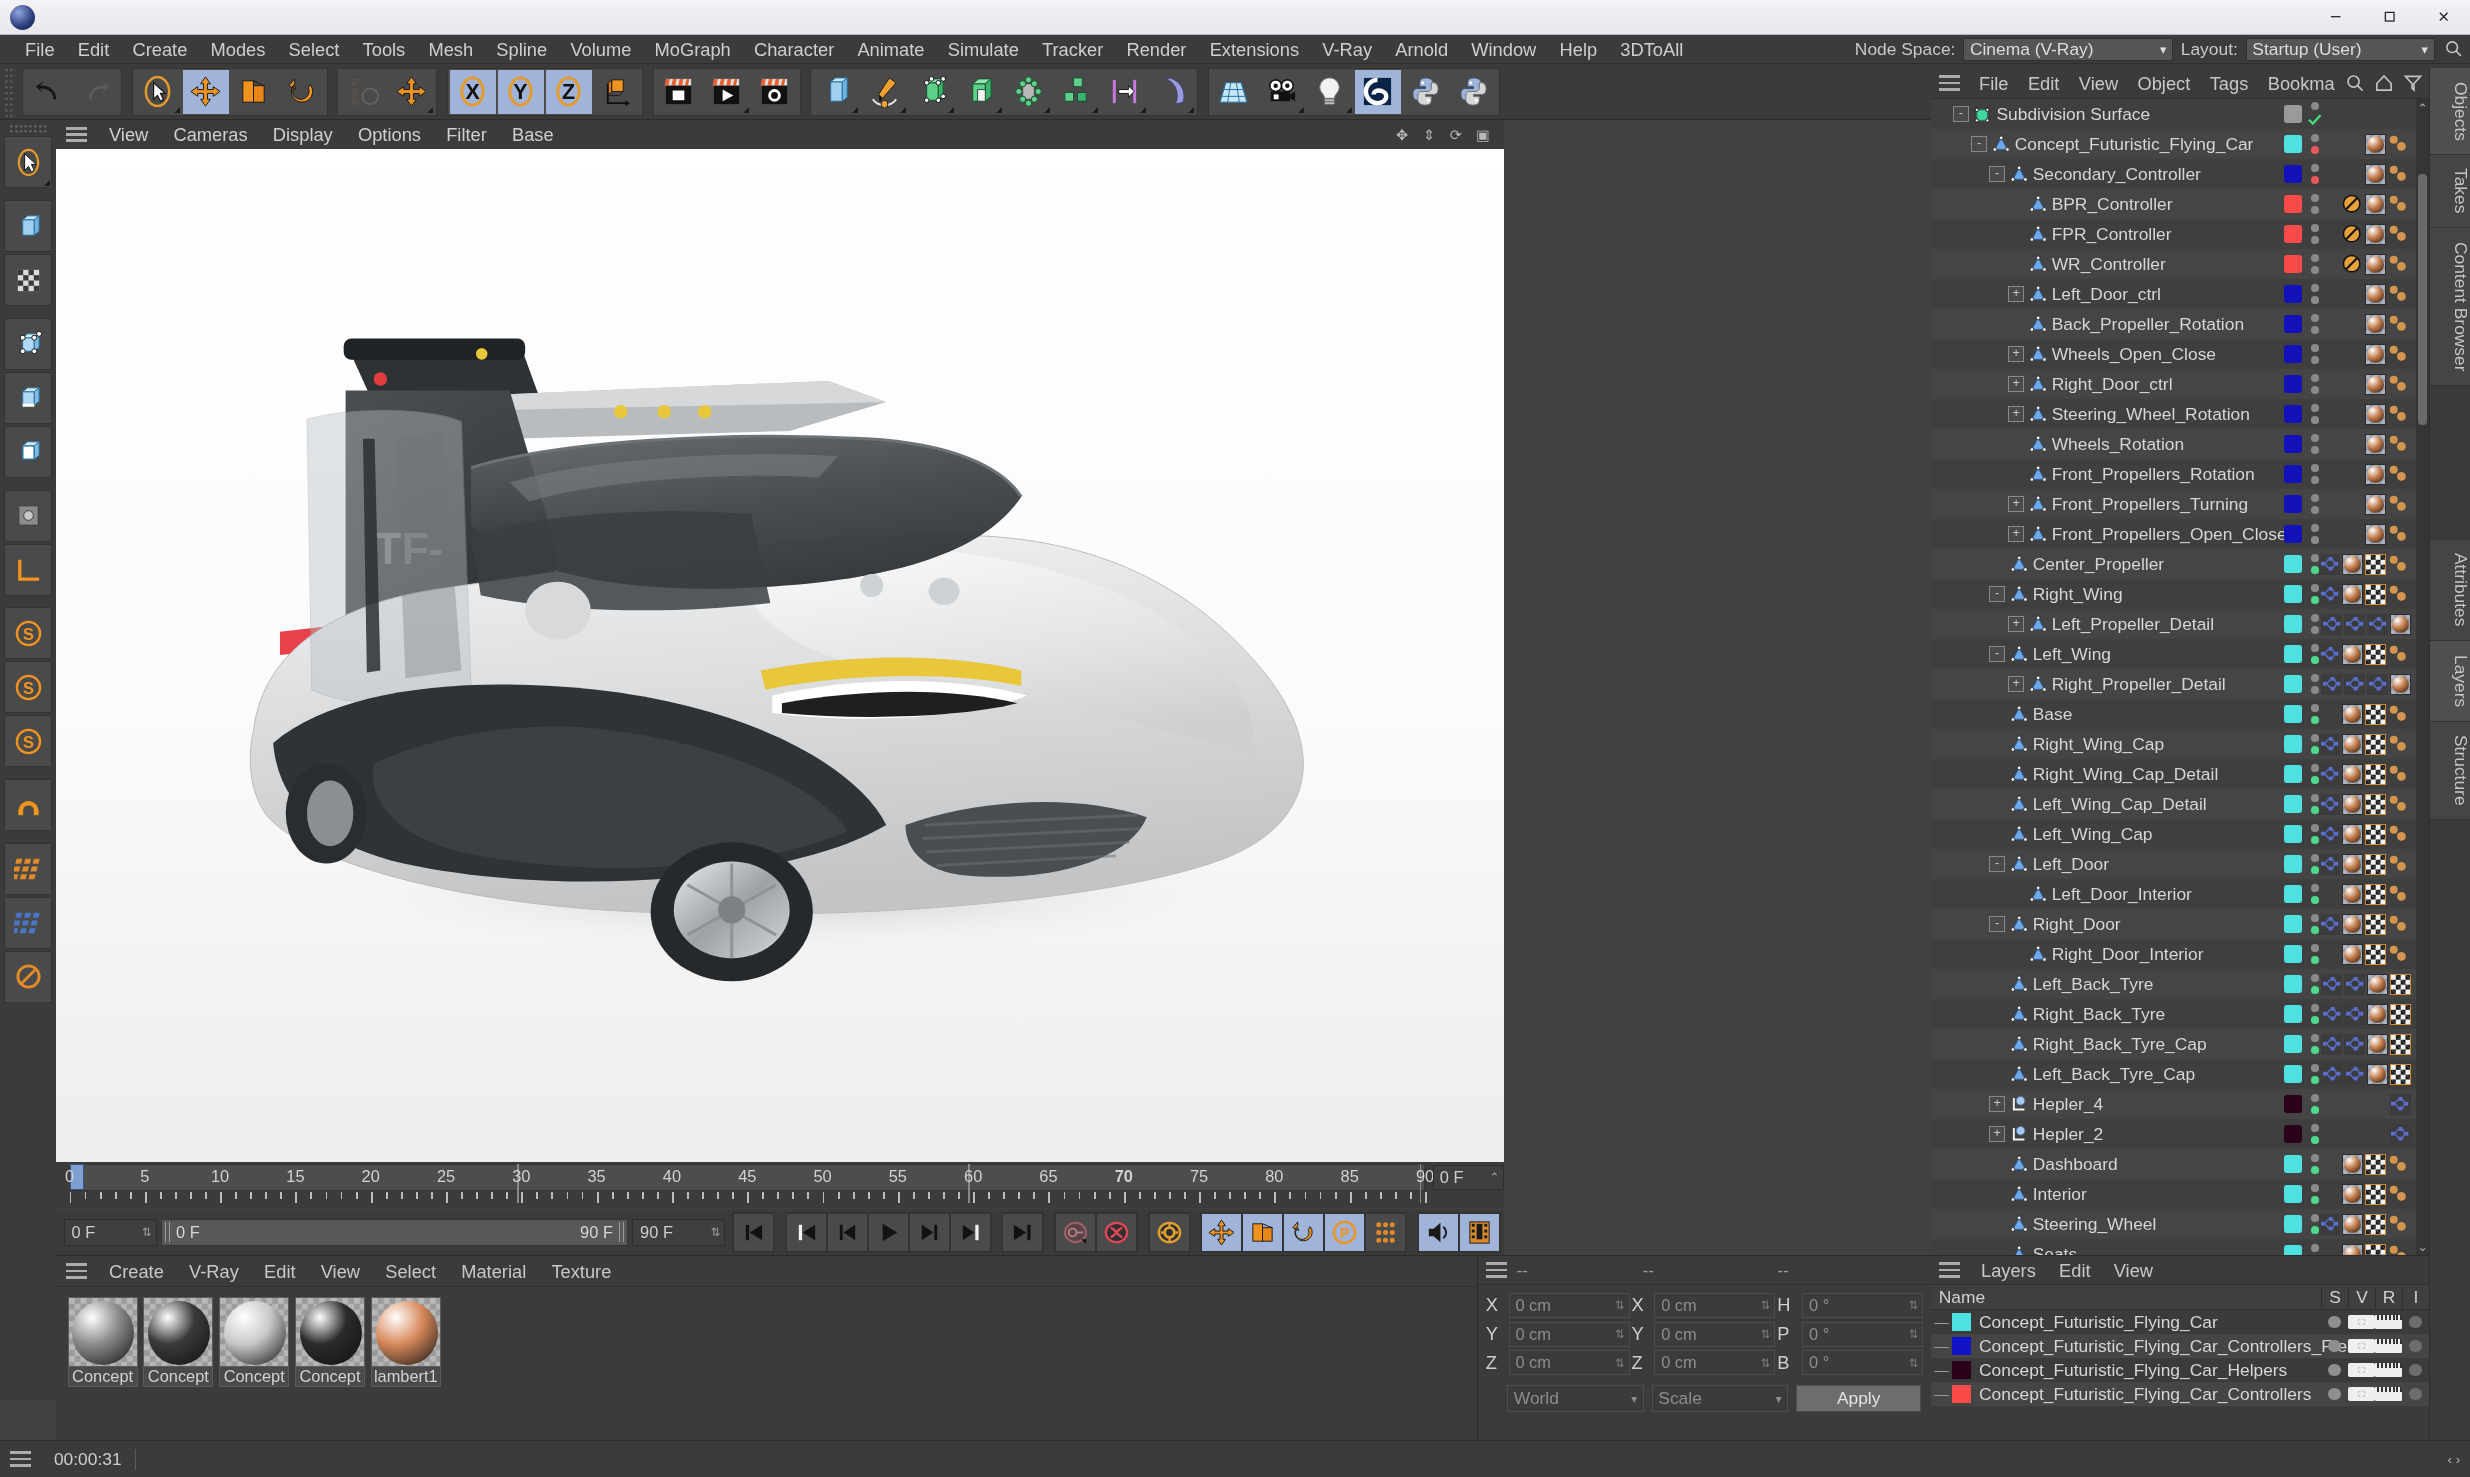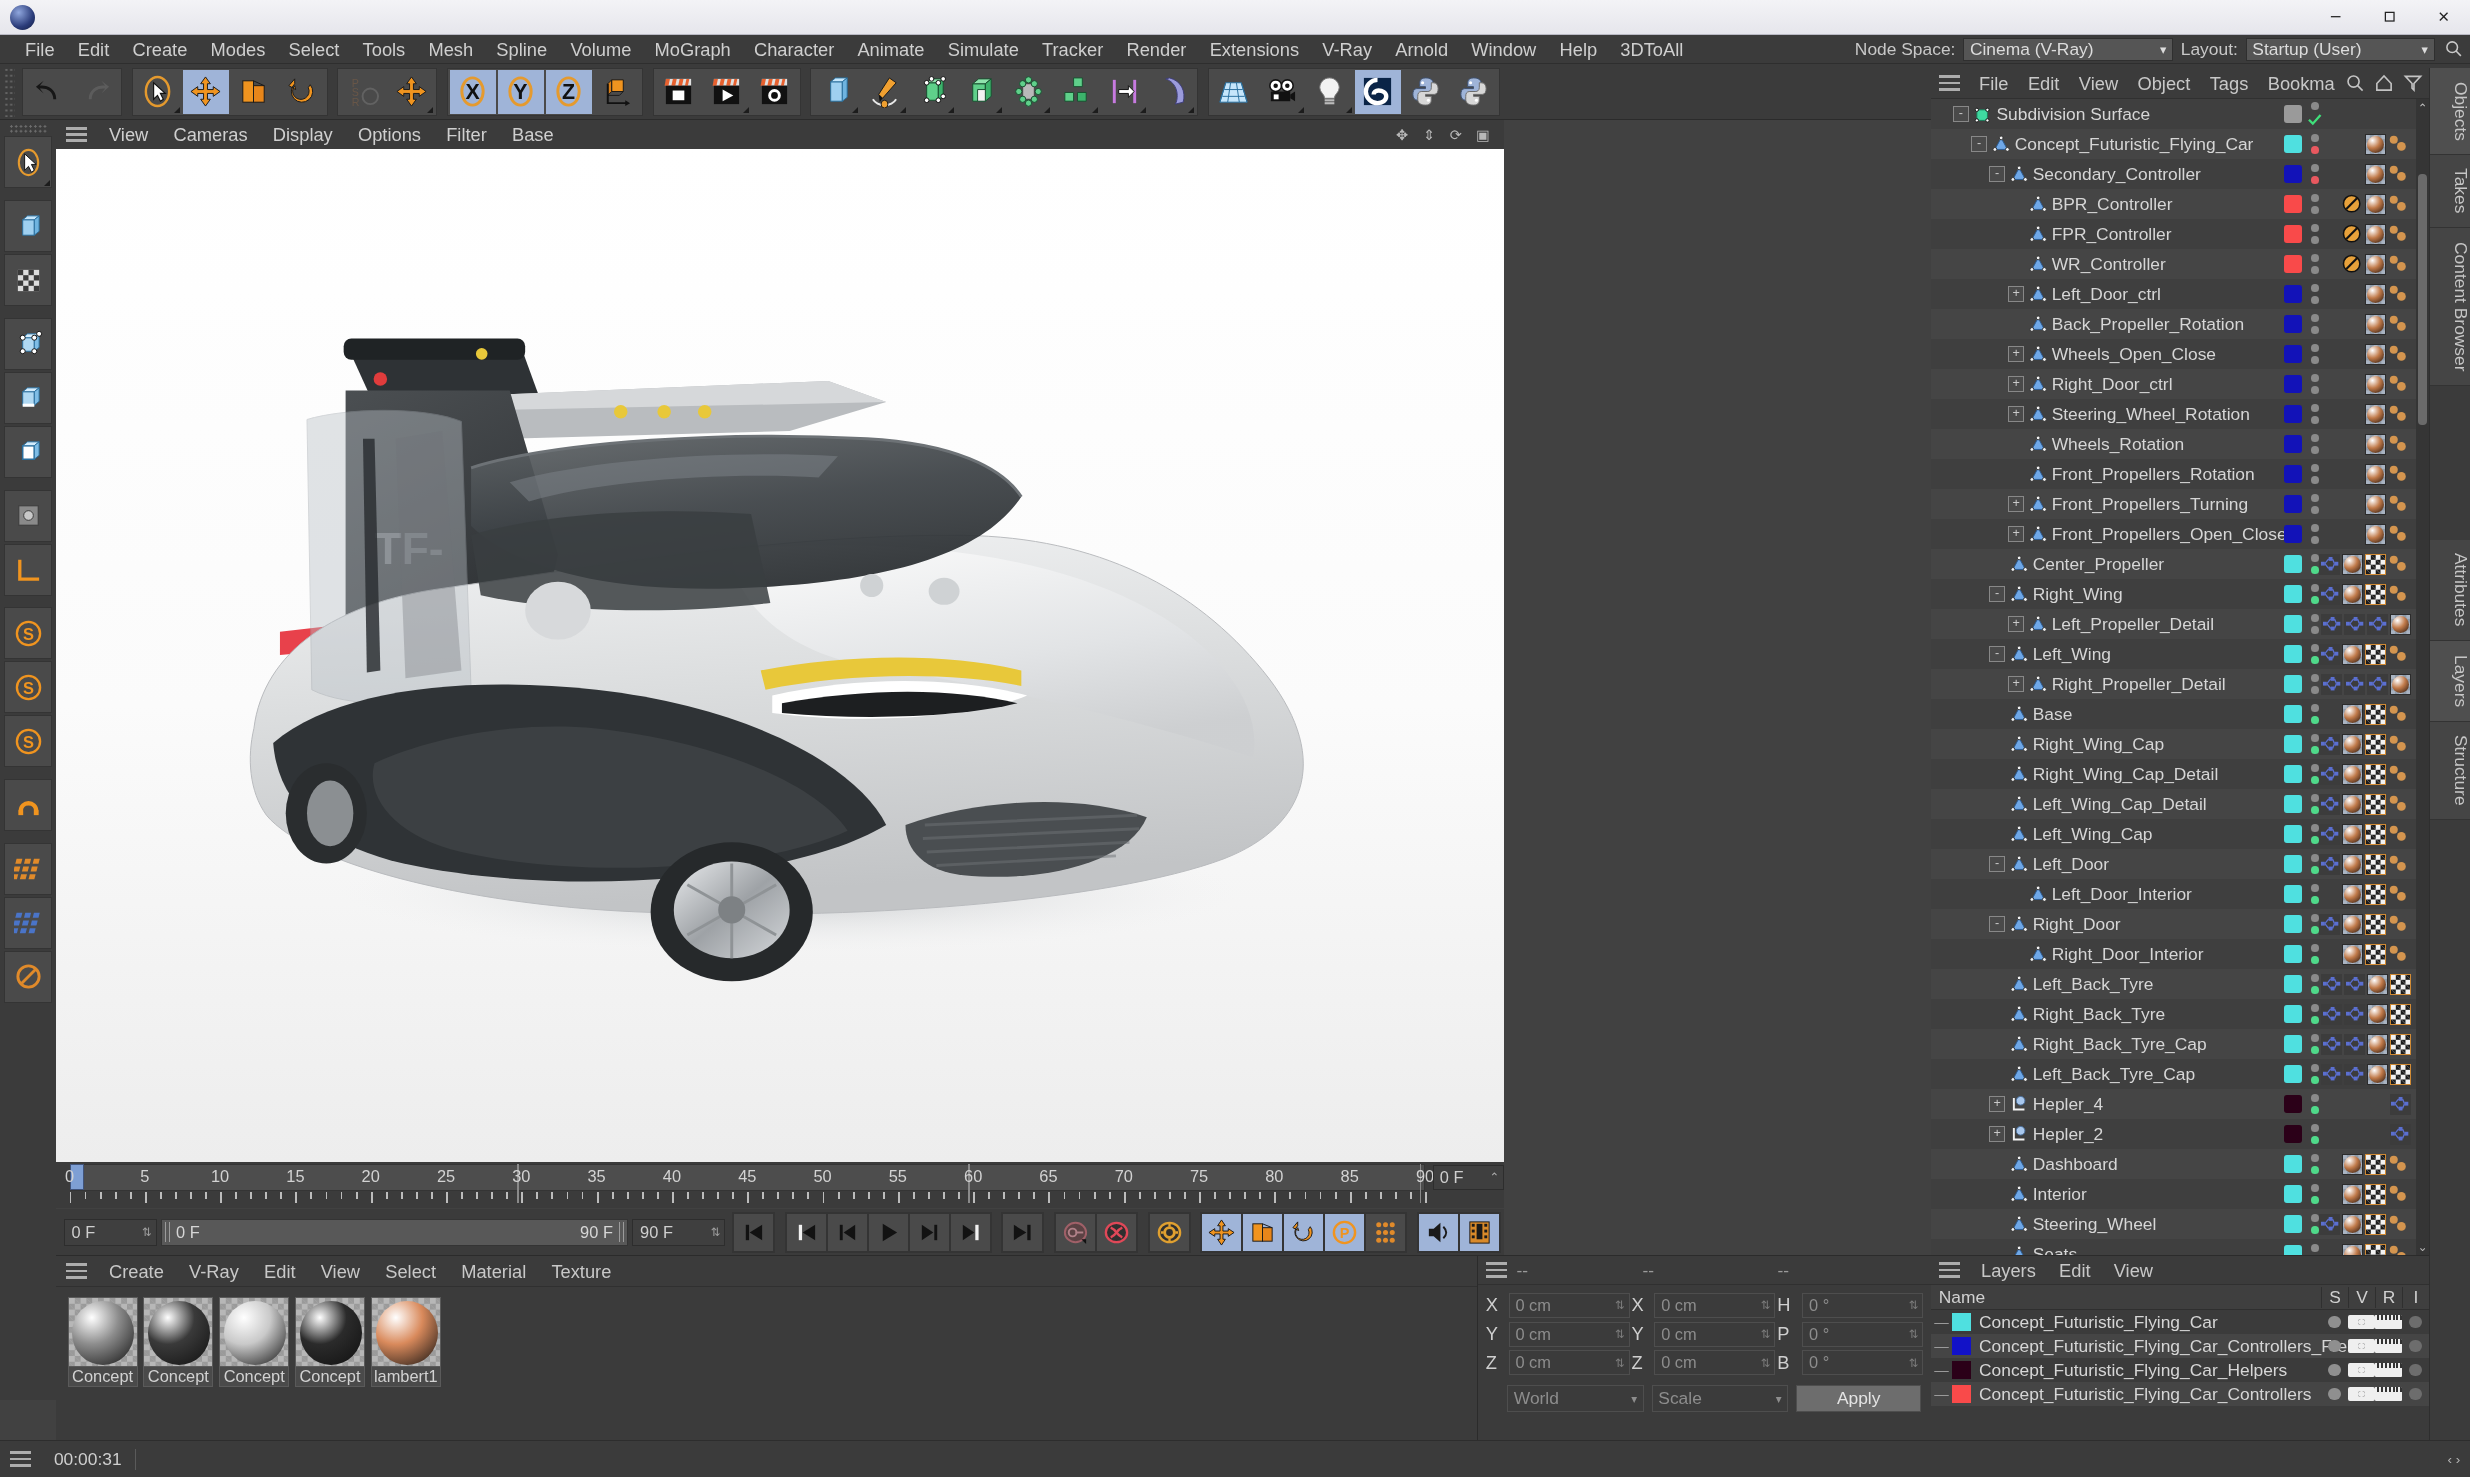--- a/index.html
+++ b/index.html
@@ -800,21 +800,21 @@
         <div class="tlticklbl" style="left: 22.2222%;">20</div>
         <div class="tlticklbl" style="left: 27.7778%;">25</div>
         <div class="tlticklbl" style="left: 33.3333%;">30</div>
         <div class="tlticklbl" style="left: 38.8889%;">35</div>
         <div class="tlticklbl" style="left: 44.4444%;">40</div>
         <div class="tlticklbl" style="left: 50%;">45</div>
         <div class="tlticklbl" style="left: 55.5556%;">50</div>
         <div class="tlticklbl" style="left: 61.1111%;">55</div>
         <div class="tlticklbl" style="left: 66.6667%;">60</div>
         <div class="tlticklbl" style="left: 72.2222%;">65</div>
-        <div class="tlticklbl" style="left: 77.7778%;">70</div>
+        <div class="tlticklbl" style="left: 77.7778%; font-weight: bold;">70</div>
         <div class="tlticklbl" style="left: 83.3333%;">75</div>
         <div class="tlticklbl" style="left: 88.8889%;">80</div>
         <div class="tlticklbl" style="left: 94.4444%;">85</div>
         <div class="tlticklbl" style="left: 100%;">90</div>
         <div class="tlhash" style="left: 0%; height: 10.6px;"></div>
         <div class="tlhash" style="left: 1.11111%; height: 6.8px;"></div>
         <div class="tlhash" style="left: 2.22222%; height: 6.8px;"></div>
         <div class="tlhash" style="left: 3.33333%; height: 6.8px;"></div>
         <div class="tlhash" style="left: 4.44444%; height: 6.8px;"></div>
         <div class="tlhash" style="left: 5.55556%; height: 10.6px;"></div>

